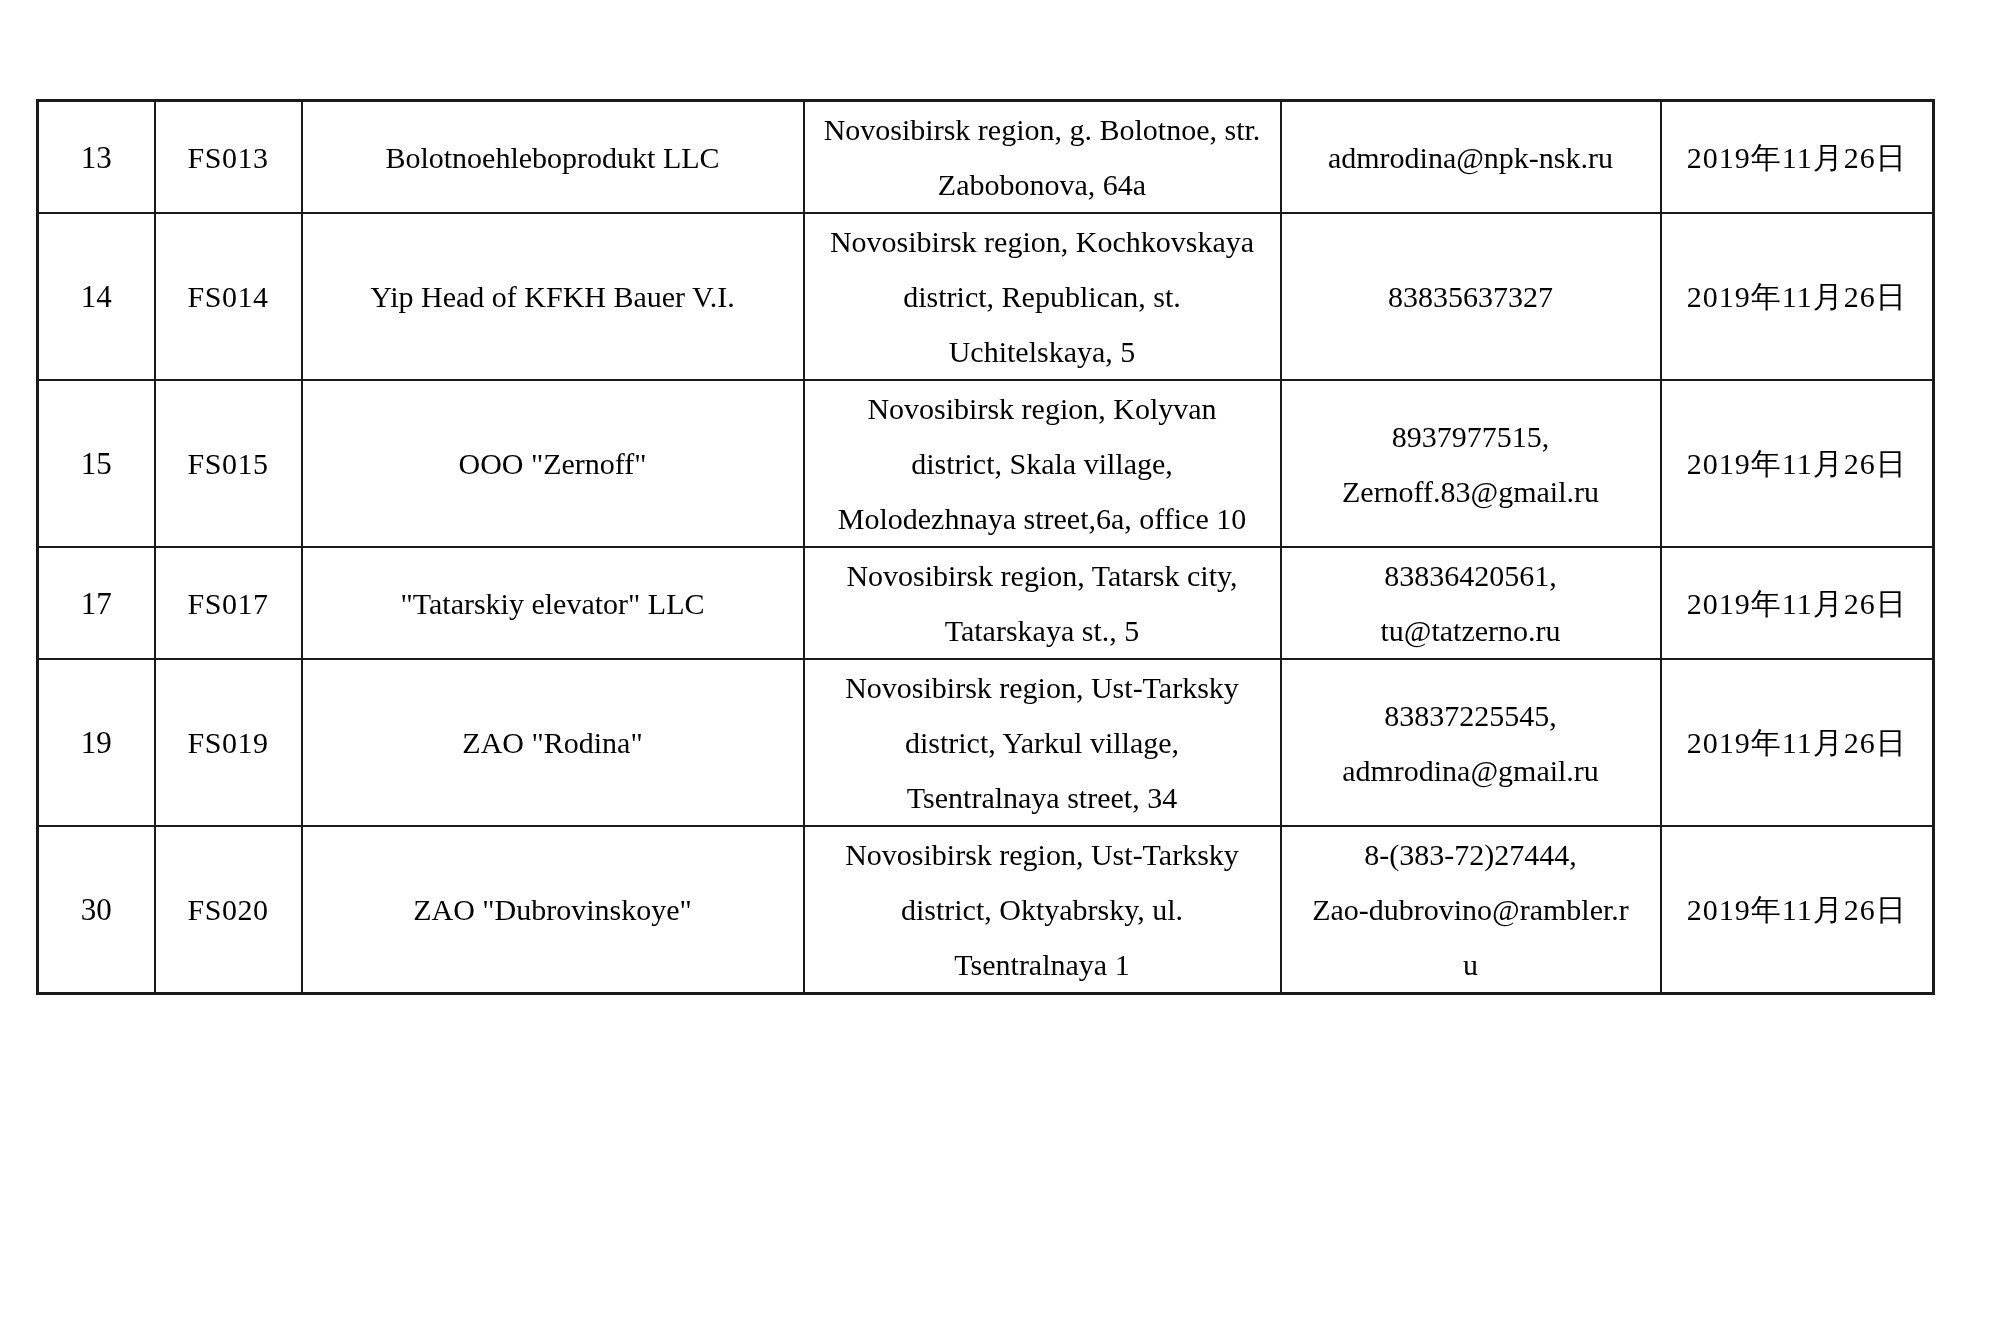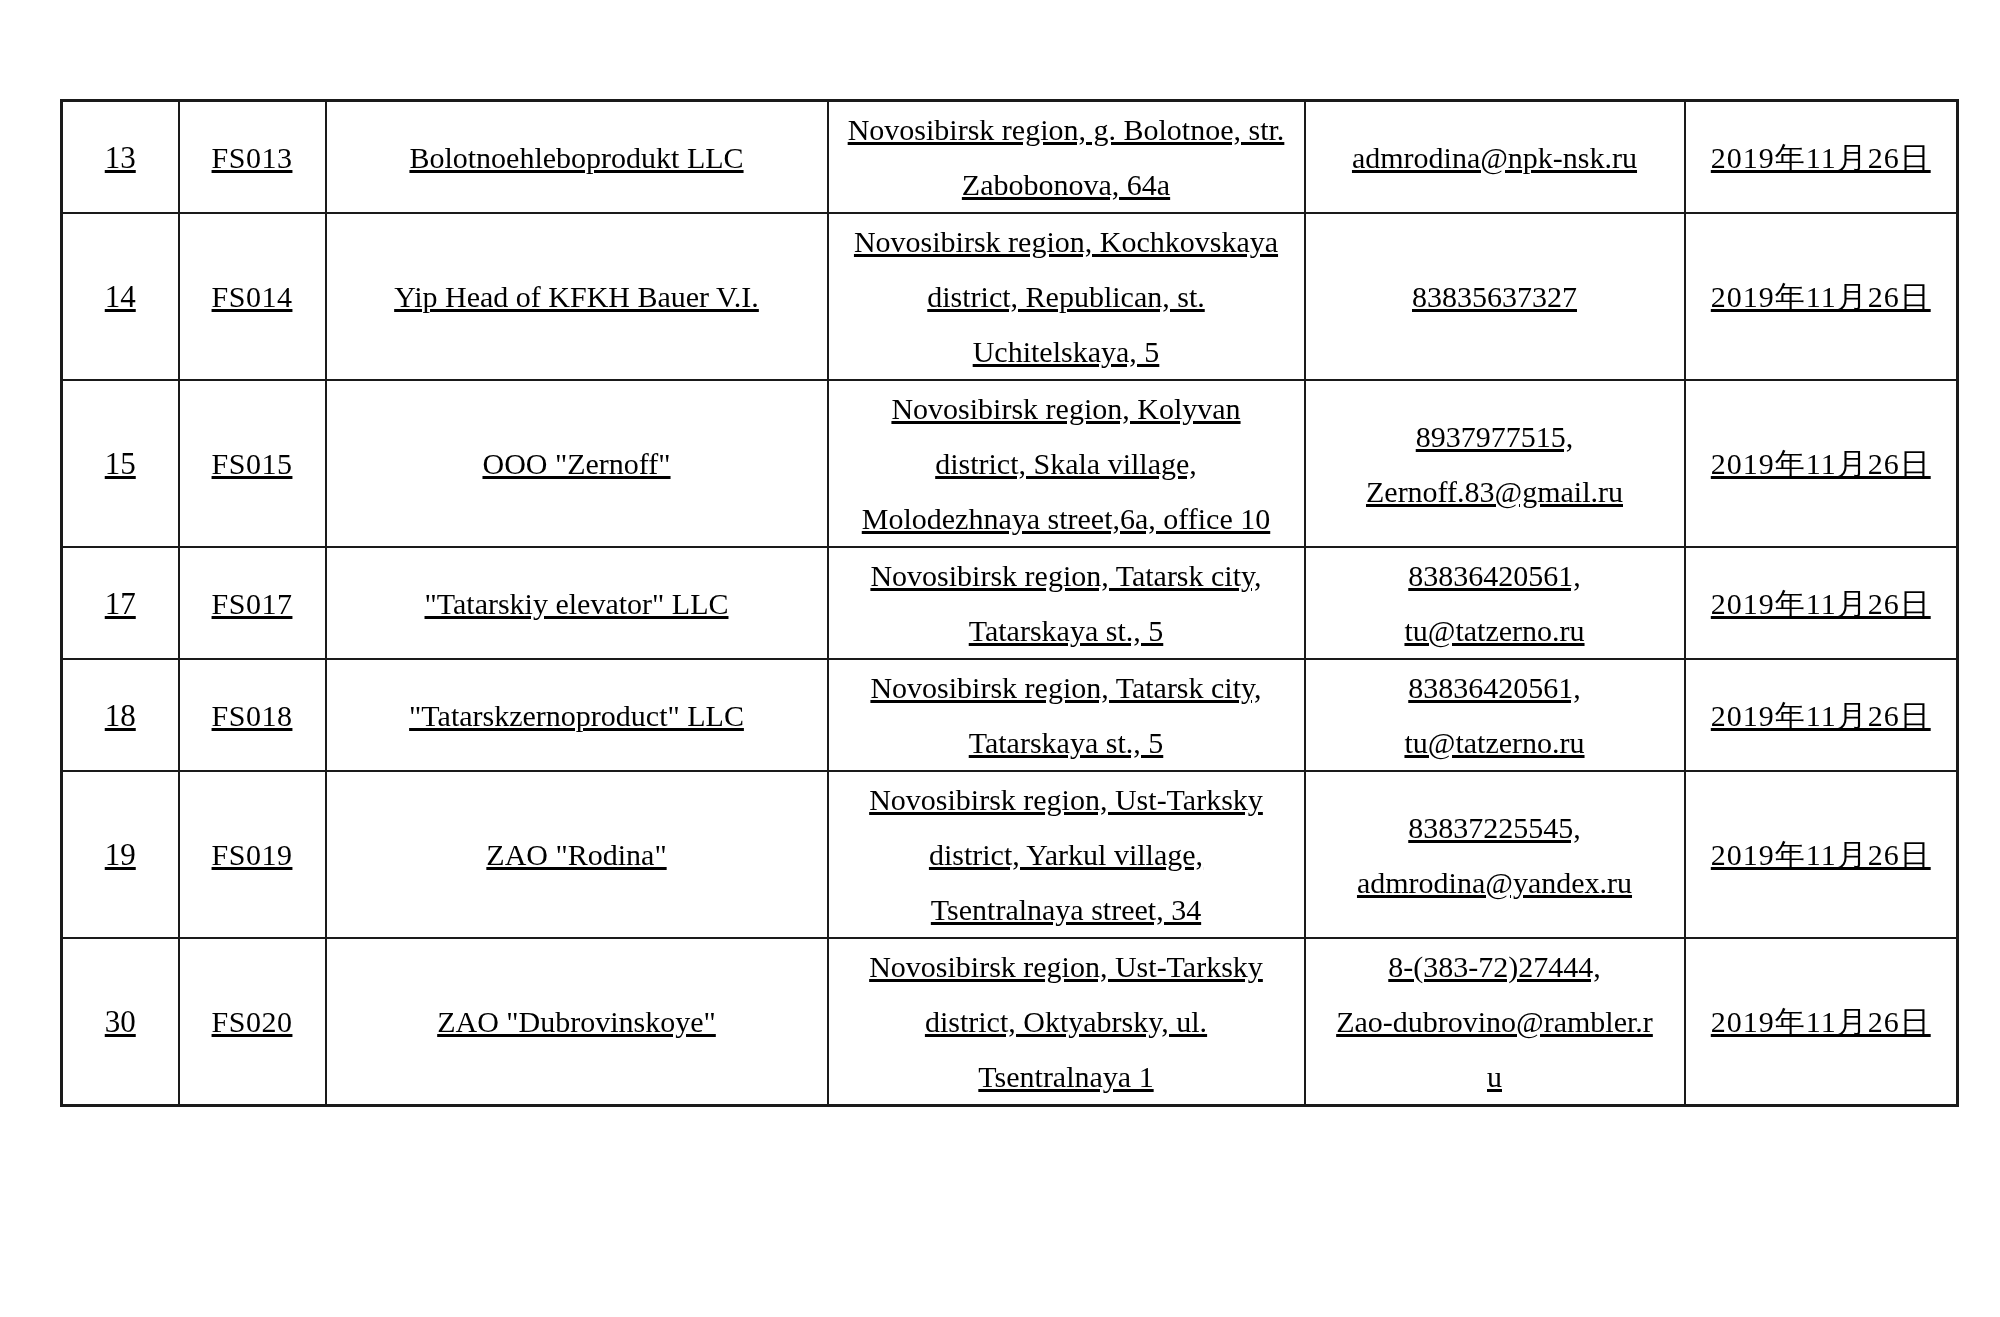--- a/index.html
+++ b/index.html
@@ -9,27 +9,26 @@
   }
   body {
     width: 2000px;
     height: 1317px;
     position: relative;
     font-family: "Liberation Serif", "DejaVu Serif", serif;
     color: #000000;
   }
   .doc-table {
     position: absolute;
-    left: 60px;
+    left: 36px;
     top: 99px;
     width: 1896px;
     border-collapse: collapse;
     table-layout: fixed;
     border: 3px solid #1a1a1a;
-    text-decoration: underline;
   }
   .doc-table td {
     border: 2px solid #1a1a1a;
     text-align: center;
     vertical-align: middle;
     font-size: 30px;
     line-height: 55px;
     white-space: pre-line;
     padding: 0 8px;
     overflow: hidden;
@@ -84,39 +83,29 @@
     <tr style="height:110px">
       <td class="c-num">17</td>
       <td class="c-code">FS017</td>
       <td class="c-comp">"Tatarskiy elevator" LLC</td>
       <td class="c-addr">Novosibirsk region, Tatarsk city,
 Tatarskaya st., 5</td>
       <td class="c-cont">83836420561,
 tu@tatzerno.ru</td>
       <td class="c-date">2019年11月26日</td>
     </tr>
-    <tr style="height:109px">
-      <td class="c-num">18</td>
-      <td class="c-code">FS018</td>
-      <td class="c-comp">"Tatarskzernoproduct" LLC</td>
-      <td class="c-addr">Novosibirsk region, Tatarsk city,
-Tatarskaya st., 5</td>
-      <td class="c-cont">83836420561,
-tu@tatzerno.ru</td>
-      <td class="c-date">2019年11月26日</td>
-    </tr>
     <tr style="height:164px">
       <td class="c-num">19</td>
       <td class="c-code">FS019</td>
       <td class="c-comp">ZAO "Rodina"</td>
       <td class="c-addr">Novosibirsk region, Ust-Tarksky
 district, Yarkul village,
 Tsentralnaya street, 34</td>
       <td class="c-cont">83837225545,
-admrodina@yandex.ru</td>
+admrodina@gmail.ru</td>
       <td class="c-date">2019年11月26日</td>
     </tr>
     <tr style="height:165px">
       <td class="c-num">30</td>
       <td class="c-code">FS020</td>
       <td class="c-comp">ZAO "Dubrovinskoye"</td>
       <td class="c-addr">Novosibirsk region, Ust-Tarksky
 district, Oktyabrsky, ul.
 Tsentralnaya 1</td>
       <td class="c-cont">8-(383-72)27444,

